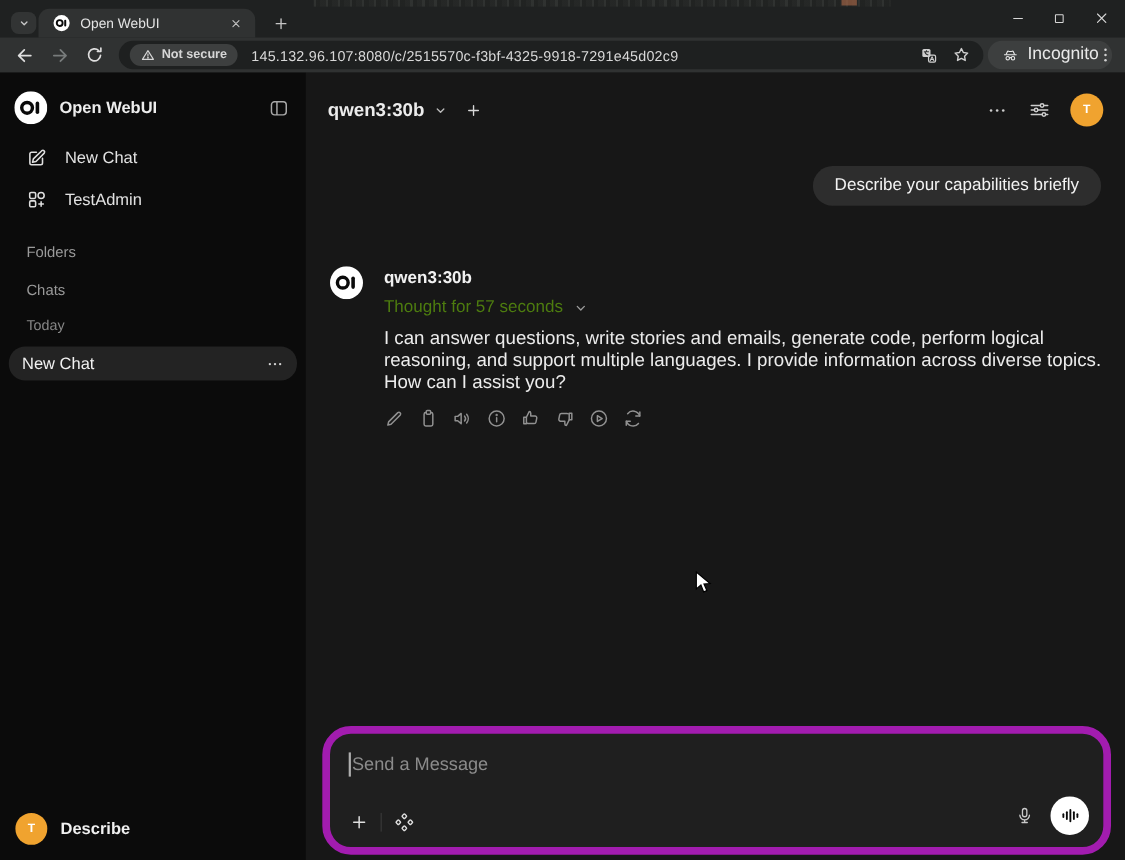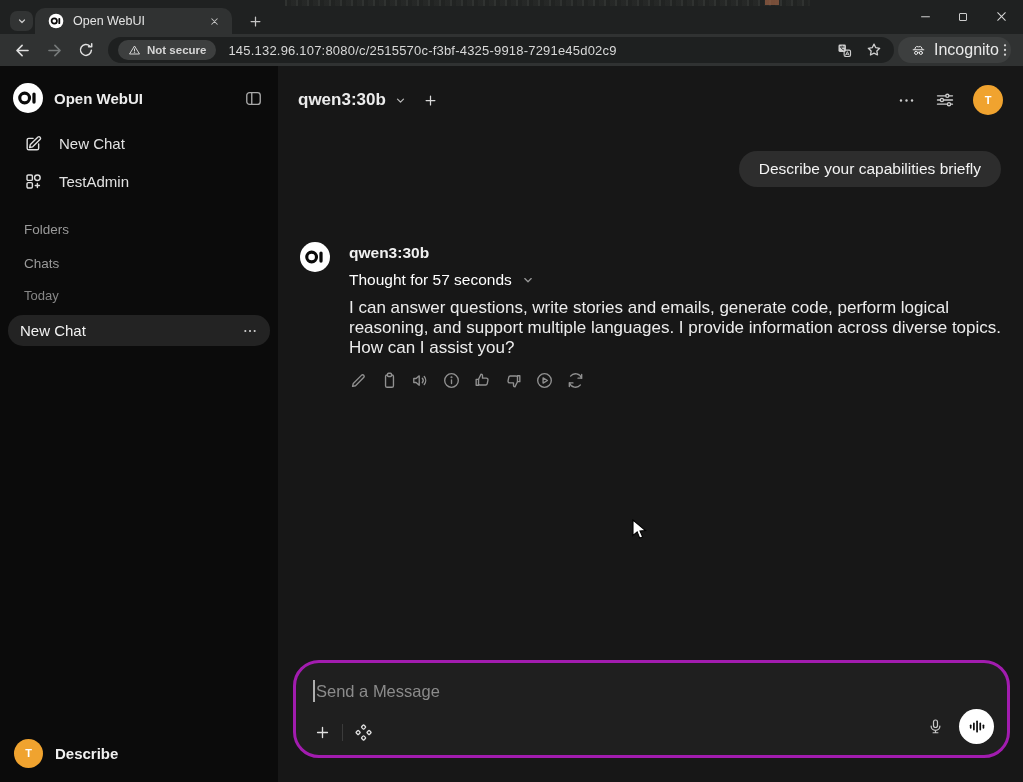--- a/index.html
+++ b/index.html
@@ -77,29 +77,29 @@
   .hdr-ic + .hdr-ic { margin-left:17px; }
   .hdr-avatar { width:30px; height:30px; font-size:11px; margin-left:17px; }
 
   
   .row-user { display:flex; justify-content:flex-end; padding:0 22px; margin-top:17px; }
   .bubble { background:#2d2d2d; border-radius:22px; padding:9px 20px; font-size:15.5px; color:#f3f3f3; }
   .row-assist { display:flex; padding:0 22px; margin-top:55px; }
   .assist-avatar { width:30px; height:30px; flex:none; }
   .assist-body { margin-left:19px; padding-top:2px; }
   .assist-name { font-size:15.5px; font-weight:bold; color:#f1f1f1; }
-  .thought-row { display:flex; align-items:center; margin-top:9px; color:#ffffff; font-size:15.5px; }
+  .thought-row { display:flex; align-items:center; margin-top:9px; color:#4d7c0f; font-size:15.5px; }
   .thought-row .chev { margin-left:9px; color:#9a9a9a; }
   .assist-text { margin-top:9px; width:658px; font-size:17px; line-height:20px; color:#ececec; }
   .action-row { display:flex; align-items:center; gap:12px; margin-top:13px; color:#919191; }
   .action-btn { width:19px; height:19px; color:#919191; }
 
   
-  .composer { position:absolute; left:15px; top:594px; width:717px; height:98px; border-radius:26px;
-    background:#1f1f1f; border:3px solid #a21caf; }
+  .composer { position:absolute; left:15px; top:594px; width:717px; height:117px; border-radius:26px;
+    background:#1f1f1f; border:7px solid #a21caf; }
   .caret { position:absolute; left:17px; top:17px; width:1.5px; height:22px; background:#aeaeae; }
   .composer input { position:absolute; left:20px; top:16px; width:640px; height:24px; background:transparent;
     border:none; outline:none; color:#e8e8e8; font-size:16.5px; font-family:"Liberation Sans",sans-serif; }
   .composer input::placeholder { color:#8b8b8b; }
   .comp-left { position:absolute; left:18px; bottom:13px; display:flex; align-items:center; gap:11px; }
   .comp-div { width:1px; height:17px; background:#3b3b3b; }
   .comp-ic { color:#e0e0e0; display:flex; align-items:center; }
   .comp-right { position:absolute; right:13px; bottom:11px; display:flex; align-items:center; gap:15px; }
   .mic { color:#c9c9c9; }
   .voice-btn { width:35px; height:35px; border-radius:50%; background:#fff; display:flex; align-items:center; justify-content:center; }

